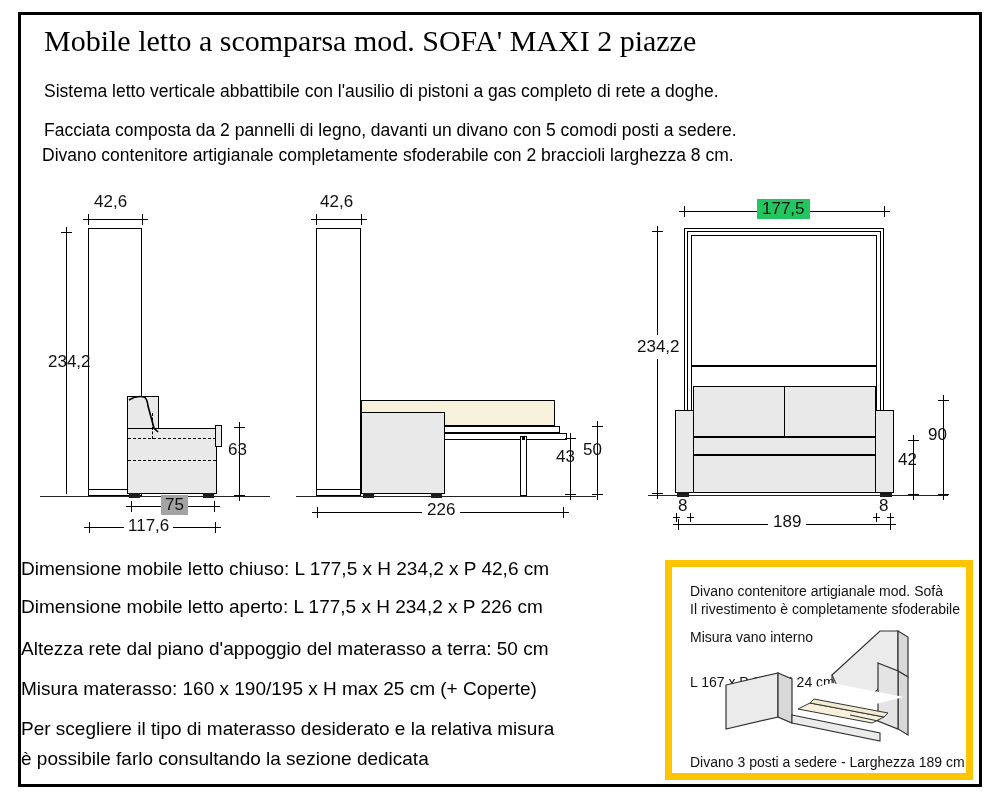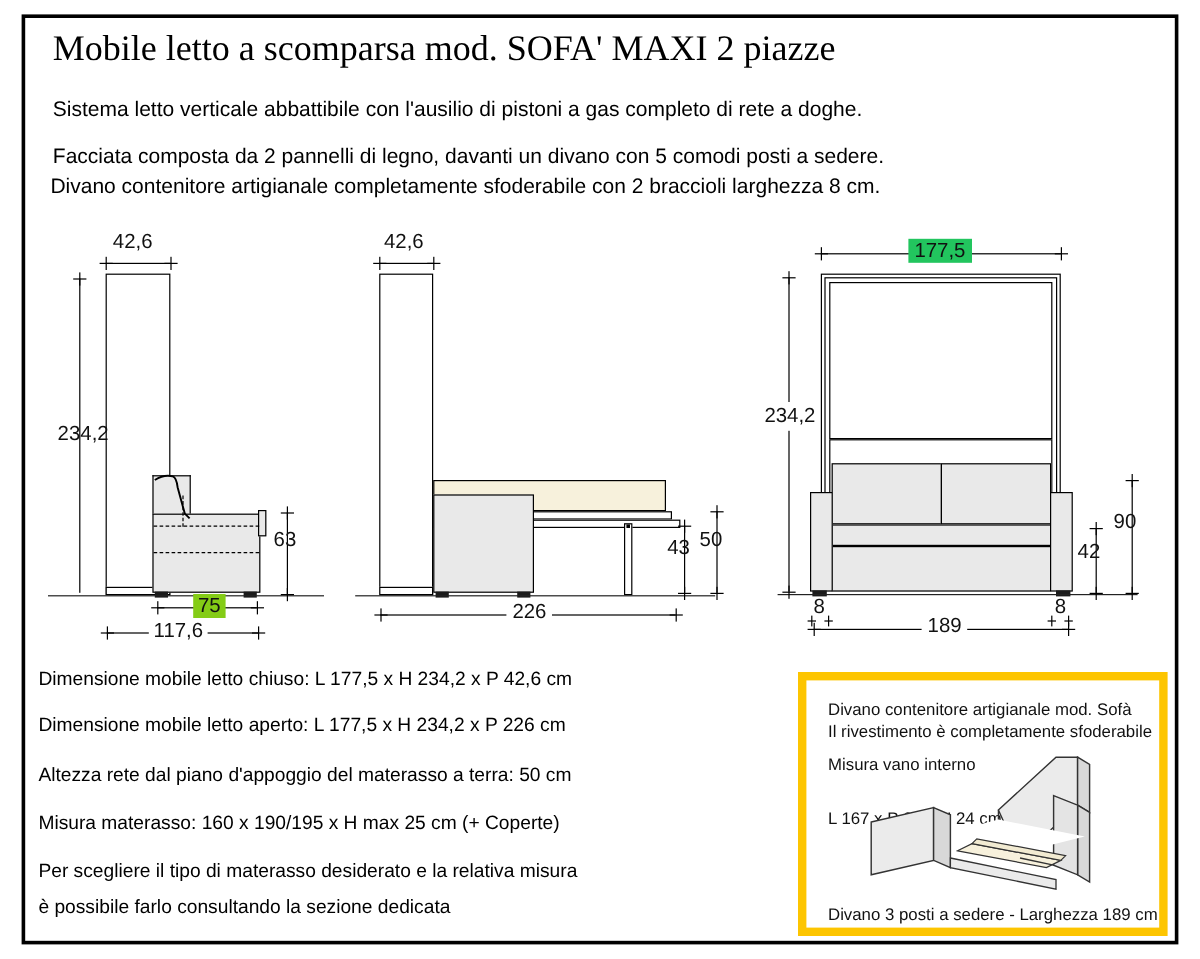--- a/index.html
+++ b/index.html
@@ -6,21 +6,21 @@
   body{width:1000px;height:799px;font-family:"Liberation Sans",sans-serif;color:#000;}
   #page{position:relative;width:1000px;height:799px;box-sizing:border-box;overflow:hidden;}
   #frame{position:absolute;left:18px;top:12px;width:964px;height:775px;border:3px solid #000;box-sizing:border-box;}
 
   .t-title{position:absolute;left:44px;top:24px;font-family:"Liberation Serif",serif;font-size:30px;letter-spacing:0px;white-space:nowrap;}
   .t-sub{position:absolute;font-size:17.5px;white-space:nowrap;}
   .sub1{left:44px;top:81px;}
   .sub2{left:44px;top:120px;}
   .sub3{left:42px;top:145px;}
 
-  .spec{position:absolute;left:32px;font-size:16px;white-space:nowrap;}
+  .spec{position:absolute;left:21px;font-size:19px;white-space:nowrap;}
 
   
   .dw{position:absolute;}
   .ln{position:absolute;background:#000;}
   .hl{height:1px;}
   .vl{width:1px;}
   .lbl{position:absolute;font-size:17px;white-space:nowrap;color:#111;}
 
   
   .tick{position:absolute;width:11px;height:11px;}
@@ -87,21 +87,21 @@
     <div class="floor" style="left:40px;top:496px;width:230px;"></div>
 
     <div class="ln vl" style="left:239px;top:427px;height:68px;"></div>
     <div class="tick" style="left:234px;top:422px;"></div>
     <div class="tick" style="left:234px;top:490px;"></div>
     <div class="lbl" style="left:228px;top:440px;">63</div>
 
     <div class="ln hl" style="left:131px;top:506px;width:83px;"></div>
     <div class="tick" style="left:126px;top:501px;"></div>
     <div class="tick" style="left:209px;top:501px;"></div>
-    <div class="lbl" style="left:161px;top:495px;background:#84cc16;padding:0 4px;">75</div>
+    <div class="lbl" style="left:161px;top:495px;background:#a3a3a3;padding:0 4px;">75</div>
 
     <div class="ln hl" style="left:89px;top:527px;width:126px;"></div>
     <div class="tick" style="left:84px;top:522px;"></div>
     <div class="tick" style="left:210px;top:522px;"></div>
     <div class="lbl" style="left:124px;top:516px;background:#fff;padding:0 4px;">117,6</div>
   </div>
 
   <div class="dw" style="left:0;top:0;width:620px;height:540px;">
 
     <div class="lbl" style="left:320px;top:192px;">42,6</div>

